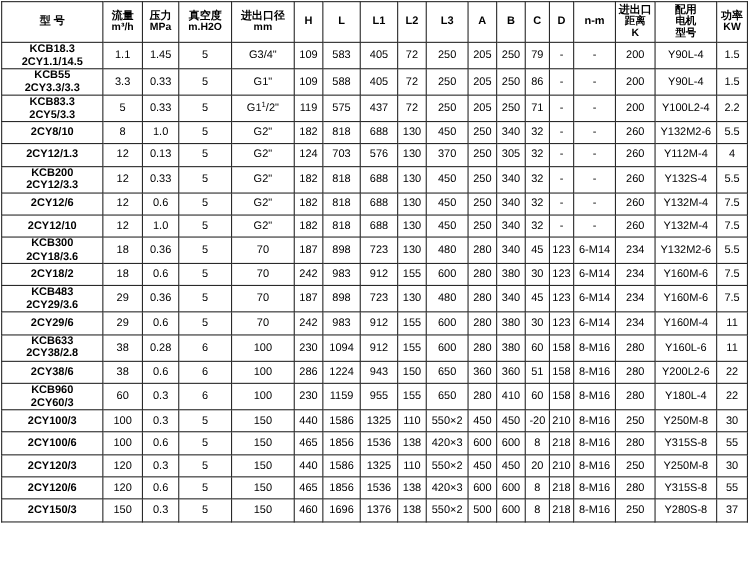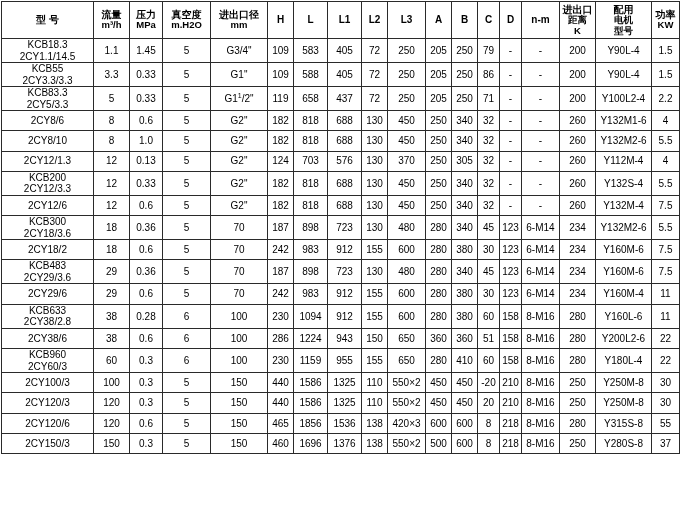--- a/index.html
+++ b/index.html
@@ -22,20 +22,21 @@
     font-size:10px;
     height:36px;
   }
   tbody td{height:19.3px;}
   td.model{
     text-align:center;
     font-size:10px;
     line-height:1.08;
     white-space:pre-line;
     padding:1px 0;
+    font-weight:bold;
   }
   .hdr-multi{display:block;font-size:9.5px;line-height:1.12;}
   .hdr-main{display:block;font-size:10px;line-height:1.15;font-weight:bold;}
   sup{font-size:7px;vertical-align:super;}
 </style>
 </head>
 <body>
 
 <div id="sheet">
   <table class="spec">
@@ -167,117 +168,117 @@
           <td>Y90L-4</td>
           <td>1.5</td>
         </tr>
         <tr>
           <td class="model">KCB83.3<br>2CY5/3.3</td>
           <td>5</td>
           <td>0.33</td>
           <td>5</td>
           <td>G1<sup>1</sup>/2"</td>
           <td>119</td>
-          <td>658</td>
+          <td>575</td>
           <td>437</td>
           <td>72</td>
           <td>250</td>
           <td>205</td>
           <td>250</td>
           <td>71</td>
           <td>-</td>
           <td>-</td>
           <td>200</td>
           <td>Y100L2-4</td>
           <td>2.2</td>
         </tr>
         <tr>
-          <td class="model">2CY8/6</td>
+          <td class="model">2CY8/10</td>
           <td>8</td>
-          <td>0.6</td>
+          <td>1.0</td>
           <td>5</td>
           <td>G2"</td>
           <td>182</td>
           <td>818</td>
           <td>688</td>
           <td>130</td>
           <td>450</td>
           <td>250</td>
           <td>340</td>
           <td>32</td>
           <td>-</td>
           <td>-</td>
           <td>260</td>
-          <td>Y132M1-6</td>
+          <td>Y132M2-6</td>
+          <td>5.5</td>
+        </tr>
+        <tr>
+          <td class="model">2CY12/1.3</td>
+          <td>12</td>
+          <td>0.13</td>
+          <td>5</td>
+          <td>G2"</td>
+          <td>124</td>
+          <td>703</td>
+          <td>576</td>
+          <td>130</td>
+          <td>370</td>
+          <td>250</td>
+          <td>305</td>
+          <td>32</td>
+          <td>-</td>
+          <td>-</td>
+          <td>260</td>
+          <td>Y112M-4</td>
           <td>4</td>
         </tr>
         <tr>
-          <td class="model">2CY8/10</td>
-          <td>8</td>
-          <td>1.0</td>
+          <td class="model">KCB200<br>2CY12/3.3</td>
+          <td>12</td>
+          <td>0.33</td>
           <td>5</td>
           <td>G2"</td>
           <td>182</td>
           <td>818</td>
           <td>688</td>
           <td>130</td>
           <td>450</td>
           <td>250</td>
           <td>340</td>
           <td>32</td>
           <td>-</td>
           <td>-</td>
           <td>260</td>
-          <td>Y132M2-6</td>
+          <td>Y132S-4</td>
           <td>5.5</td>
         </tr>
         <tr>
-          <td class="model">2CY12/1.3</td>
+          <td class="model">2CY12/6</td>
           <td>12</td>
-          <td>0.13</td>
-          <td>5</td>
-          <td>G2"</td>
-          <td>124</td>
-          <td>703</td>
-          <td>576</td>
-          <td>130</td>
-          <td>370</td>
-          <td>250</td>
-          <td>305</td>
-          <td>32</td>
-          <td>-</td>
-          <td>-</td>
-          <td>260</td>
-          <td>Y112M-4</td>
-          <td>4</td>
-        </tr>
-        <tr>
-          <td class="model">KCB200<br>2CY12/3.3</td>
-          <td>12</td>
-          <td>0.33</td>
+          <td>0.6</td>
           <td>5</td>
           <td>G2"</td>
           <td>182</td>
           <td>818</td>
           <td>688</td>
           <td>130</td>
           <td>450</td>
           <td>250</td>
           <td>340</td>
           <td>32</td>
           <td>-</td>
           <td>-</td>
           <td>260</td>
-          <td>Y132S-4</td>
-          <td>5.5</td>
-        </tr>
-        <tr>
-          <td class="model">2CY12/6</td>
+          <td>Y132M-4</td>
+          <td>7.5</td>
+        </tr>
+        <tr>
+          <td class="model">2CY12/10</td>
           <td>12</td>
-          <td>0.6</td>
+          <td>1.0</td>
           <td>5</td>
           <td>G2"</td>
           <td>182</td>
           <td>818</td>
           <td>688</td>
           <td>130</td>
           <td>450</td>
           <td>250</td>
           <td>340</td>
           <td>32</td>
@@ -441,20 +442,40 @@
           <td>450</td>
           <td>450</td>
           <td>-20</td>
           <td>210</td>
           <td>8-M16</td>
           <td>250</td>
           <td>Y250M-8</td>
           <td>30</td>
         </tr>
         <tr>
+          <td class="model">2CY100/6</td>
+          <td>100</td>
+          <td>0.6</td>
+          <td>5</td>
+          <td>150</td>
+          <td>465</td>
+          <td>1856</td>
+          <td>1536</td>
+          <td>138</td>
+          <td>420×3</td>
+          <td>600</td>
+          <td>600</td>
+          <td>8</td>
+          <td>218</td>
+          <td>8-M16</td>
+          <td>280</td>
+          <td>Y315S-8</td>
+          <td>55</td>
+        </tr>
+        <tr>
           <td class="model">2CY120/3</td>
           <td>120</td>
           <td>0.3</td>
           <td>5</td>
           <td>150</td>
           <td>440</td>
           <td>1586</td>
           <td>1325</td>
           <td>110</td>
           <td>550×2</td>

